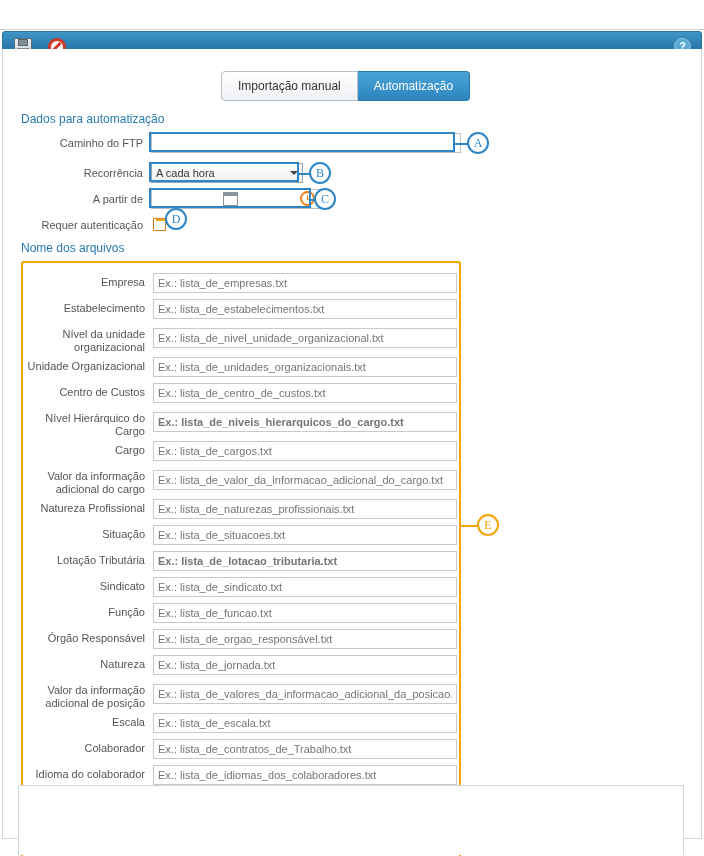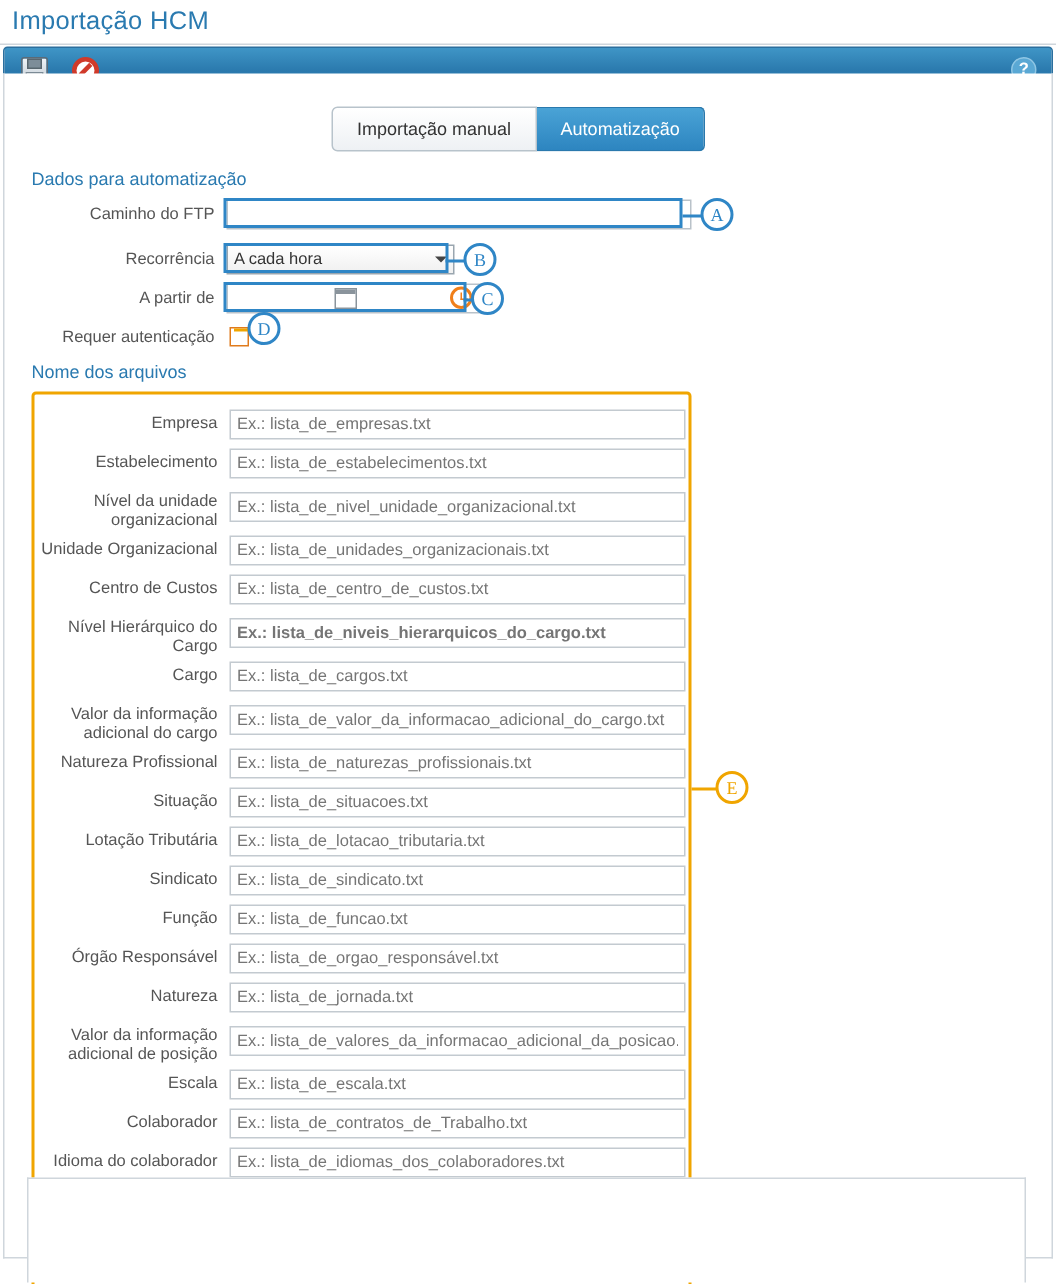--- a/index.html
+++ b/index.html
@@ -290,21 +290,20 @@
     position: absolute;
     border: 2px solid;
   }
   .hl.blue { border-color: #2f86c6; }
 </style>
 </head>
 <body>
 
 <div id="page">
 
-  <div class="page-title">Importação HCM</div>
   <div class="title-rule"></div>
 
   <div class="toolbar">
     <div class="tb-btn tb-save">
       <div class="floppy">
         <div class="body"></div>
           <div class="shutter"></div>
           <div class="label"></div>
       </div>
     </div>
@@ -393,21 +392,21 @@
         <div class="file-row" style="top: 236px; height: 20px;">
           <div class="file-label" style="top: 3px;">Natureza Profissional</div>
           <input type="text" class="file-input" placeholder="Ex.: lista_de_naturezas_profissionais.txt" style="top: 0px;">
         </div>
         <div class="file-row" style="top: 262px; height: 20px;">
           <div class="file-label" style="top: 3px;">Situação</div>
           <input type="text" class="file-input" placeholder="Ex.: lista_de_situacoes.txt" style="top: 0px;">
         </div>
         <div class="file-row" style="top: 288px; height: 20px;">
           <div class="file-label" style="top: 3px;">Lotação Tributária</div>
-          <input type="text" class="file-input" placeholder="Ex.: lista_de_lotacao_tributaria.txt" style="top: 0px;">
+          <input type="text" class="file-input" placeholder="Ex.: lista_de_lotacao_tributaria.txt" style="top: 0px; font-weight: bold;">
         </div>
         <div class="file-row" style="top: 314px; height: 20px;">
           <div class="file-label" style="top: 3px;">Sindicato</div>
           <input type="text" class="file-input" placeholder="Ex.: lista_de_sindicato.txt" style="top: 0px;">
         </div>
         <div class="file-row" style="top: 340px; height: 28px;">
           <div class="file-label" style="top: 3px;">Função</div>
           <input type="text" class="file-input" placeholder="Ex.: lista_de_funcao.txt" style="top: 0px;">
         </div>
         <div class="file-row" style="top: 366px; height: 20px;">

